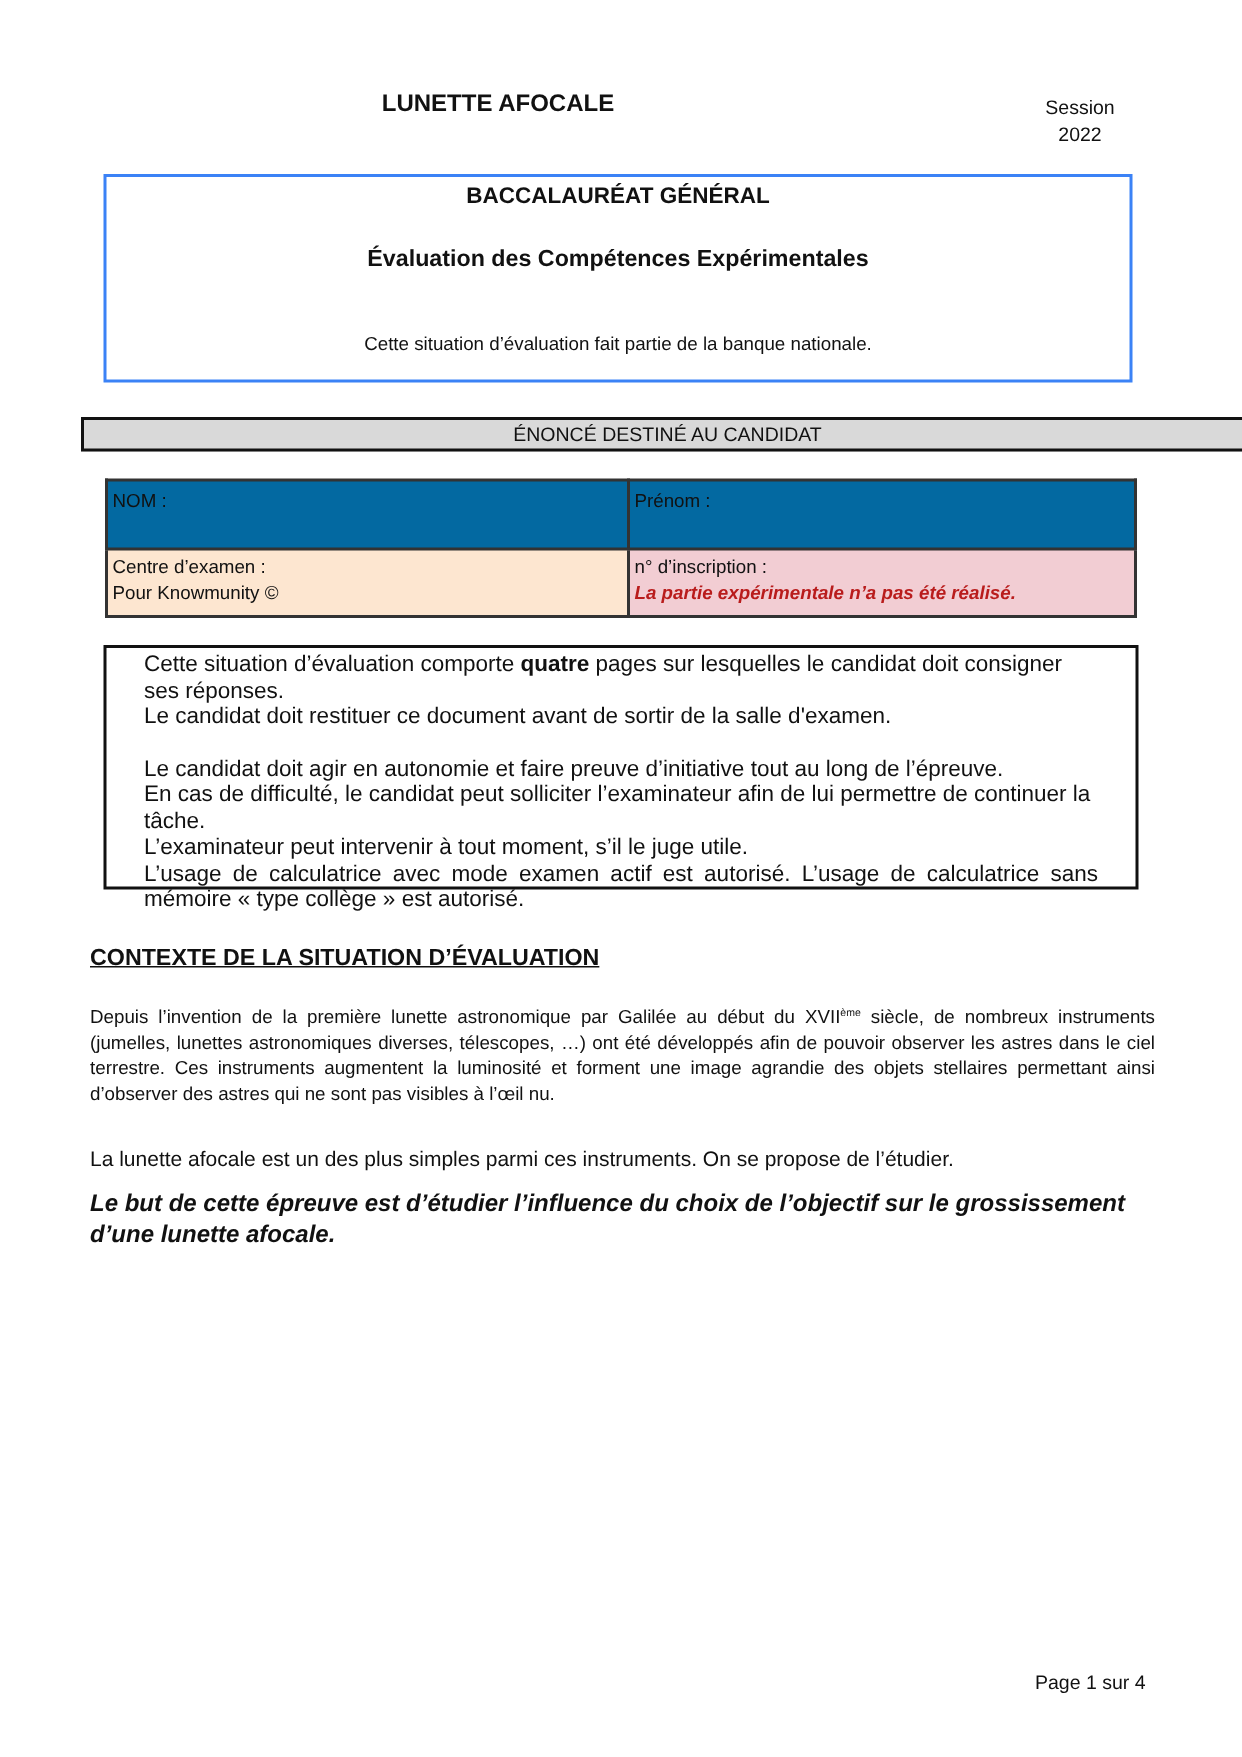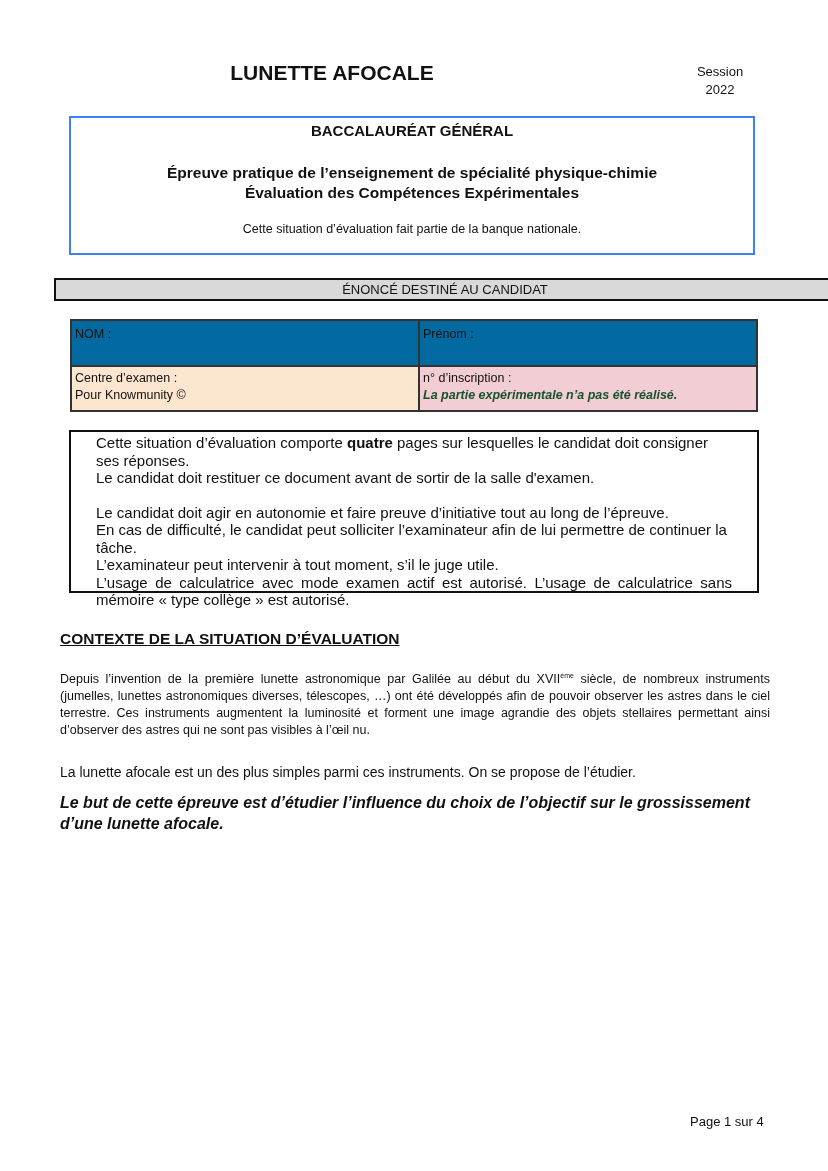--- a/index.html
+++ b/index.html
@@ -1,38 +1,38 @@
 <!DOCTYPE html>
 <html><head>
 <meta charset="utf-8">
 <style>
   html, body { margin: 0; padding: 0; background: #ffffff; }
   body {
     width: 828px; height: 1171px; position: relative; overflow: hidden;
     font-family: "Liberation Sans", sans-serif; color: #111;
   }
   .abs { position: absolute; }
-  #doc-title { left: 0; width: 664px; top: 61px; text-align: center; font-weight: bold; font-size: 21px; }
+  #doc-title { left: 0; width: 664px; top: 61px; text-align: center; font-weight: bold; font-size: 16px; }
   #session { left: 680px; width: 80px; top: 63px; text-align: center; font-size: 13px; line-height: 18px; }
 
   #bac-box { left: 69px; top: 116px; width: 686px; height: 139px; border: 2px solid #3b82f6; box-sizing: border-box; text-align: center; }
   #bac-box .t1 { position: absolute; left: 0; right: 0; top: 4px; font-weight: bold; font-size: 15px; }
   #bac-box .t2 { position: absolute; left: 0; right: 0; top: 45px; font-weight: bold; font-size: 15.5px; line-height: 20px; }
   #bac-box .t3 { position: absolute; left: 0; right: 0; top: 104px; font-size: 12.5px; }
 
   #enonce-bar { left: 54px; top: 278px; width: 782px; height: 23px; border: 2px solid #111; box-sizing: border-box; background: #d9d9d9; text-align: center; font-size: 13px; line-height: 19px; }
 
   #id-table { left: 70px; top: 319px; width: 688px; border-collapse: collapse; }
   #id-table td { border: 2px solid #333; vertical-align: top; font-size: 12.5px; padding: 5px 3px; line-height: 17px; }
   #id-table td.c1 { width: 340px; }
   #id-table tr.r1 td { height: 34px; background: #0369a1; }
   #id-table tr.r2 td { height: 35px; padding-top: 3px; }
   #id-table td.orange { background: #fde6d0; }
   #id-table td.pink { background: #f2cdd3; }
-  .red-note { color: #14532d; font-weight: bold; font-style: italic; }
+  .red-note { color: #b91c1c; font-weight: bold; font-style: italic; }
 
   #rules-box { left: 69px; top: 430px; width: 690px; height: 163px; border: 2px solid #111; box-sizing: border-box; padding: 2px 25px; font-size: 15px; line-height: 17.5px; }
   #rules-box p { margin: 0; }
   #rules-box .gap { height: 17px; }
   #rules-box .justify { text-align: justify; }
 
   #ctx-heading { left: 60px; top: 630px; font-weight: bold; font-size: 15.5px; text-decoration: underline; }
   #ctx-para { left: 60px; top: 667px; width: 710px; font-size: 12.5px; line-height: 17px; text-align: justify; }
   #ctx-para2 { left: 60px; top: 764px; width: 710px; font-size: 14px; }
   #goal { left: 60px; top: 792px; width: 715px; font-size: 16px; font-weight: bold; font-style: italic; line-height: 21px; }
@@ -44,21 +44,20 @@
 
 <div id="doc-title" class="abs">LUNETTE AFOCALE</div>
 <div id="session" class="abs">
   <div>Session</div>
   <div>2022</div>
 </div>
 
 <div id="bac-box" class="abs">
   <div class="t1">BACCALAURÉAT GÉNÉRAL</div>
   <div class="t2">
-    <div>Épreuve pratique de l’enseignement de spécialité physique-chimie</div>
     <div>Évaluation des Compétences Expérimentales</div>
   </div>
   <div class="t3">Cette situation d’évaluation fait partie de la banque nationale.</div>
 </div>
 
 <div id="enonce-bar" class="abs">ÉNONCÉ DESTINÉ AU CANDIDAT</div>
 
 <table id="id-table" class="abs">
   <tbody>
       <tr class="r1">

